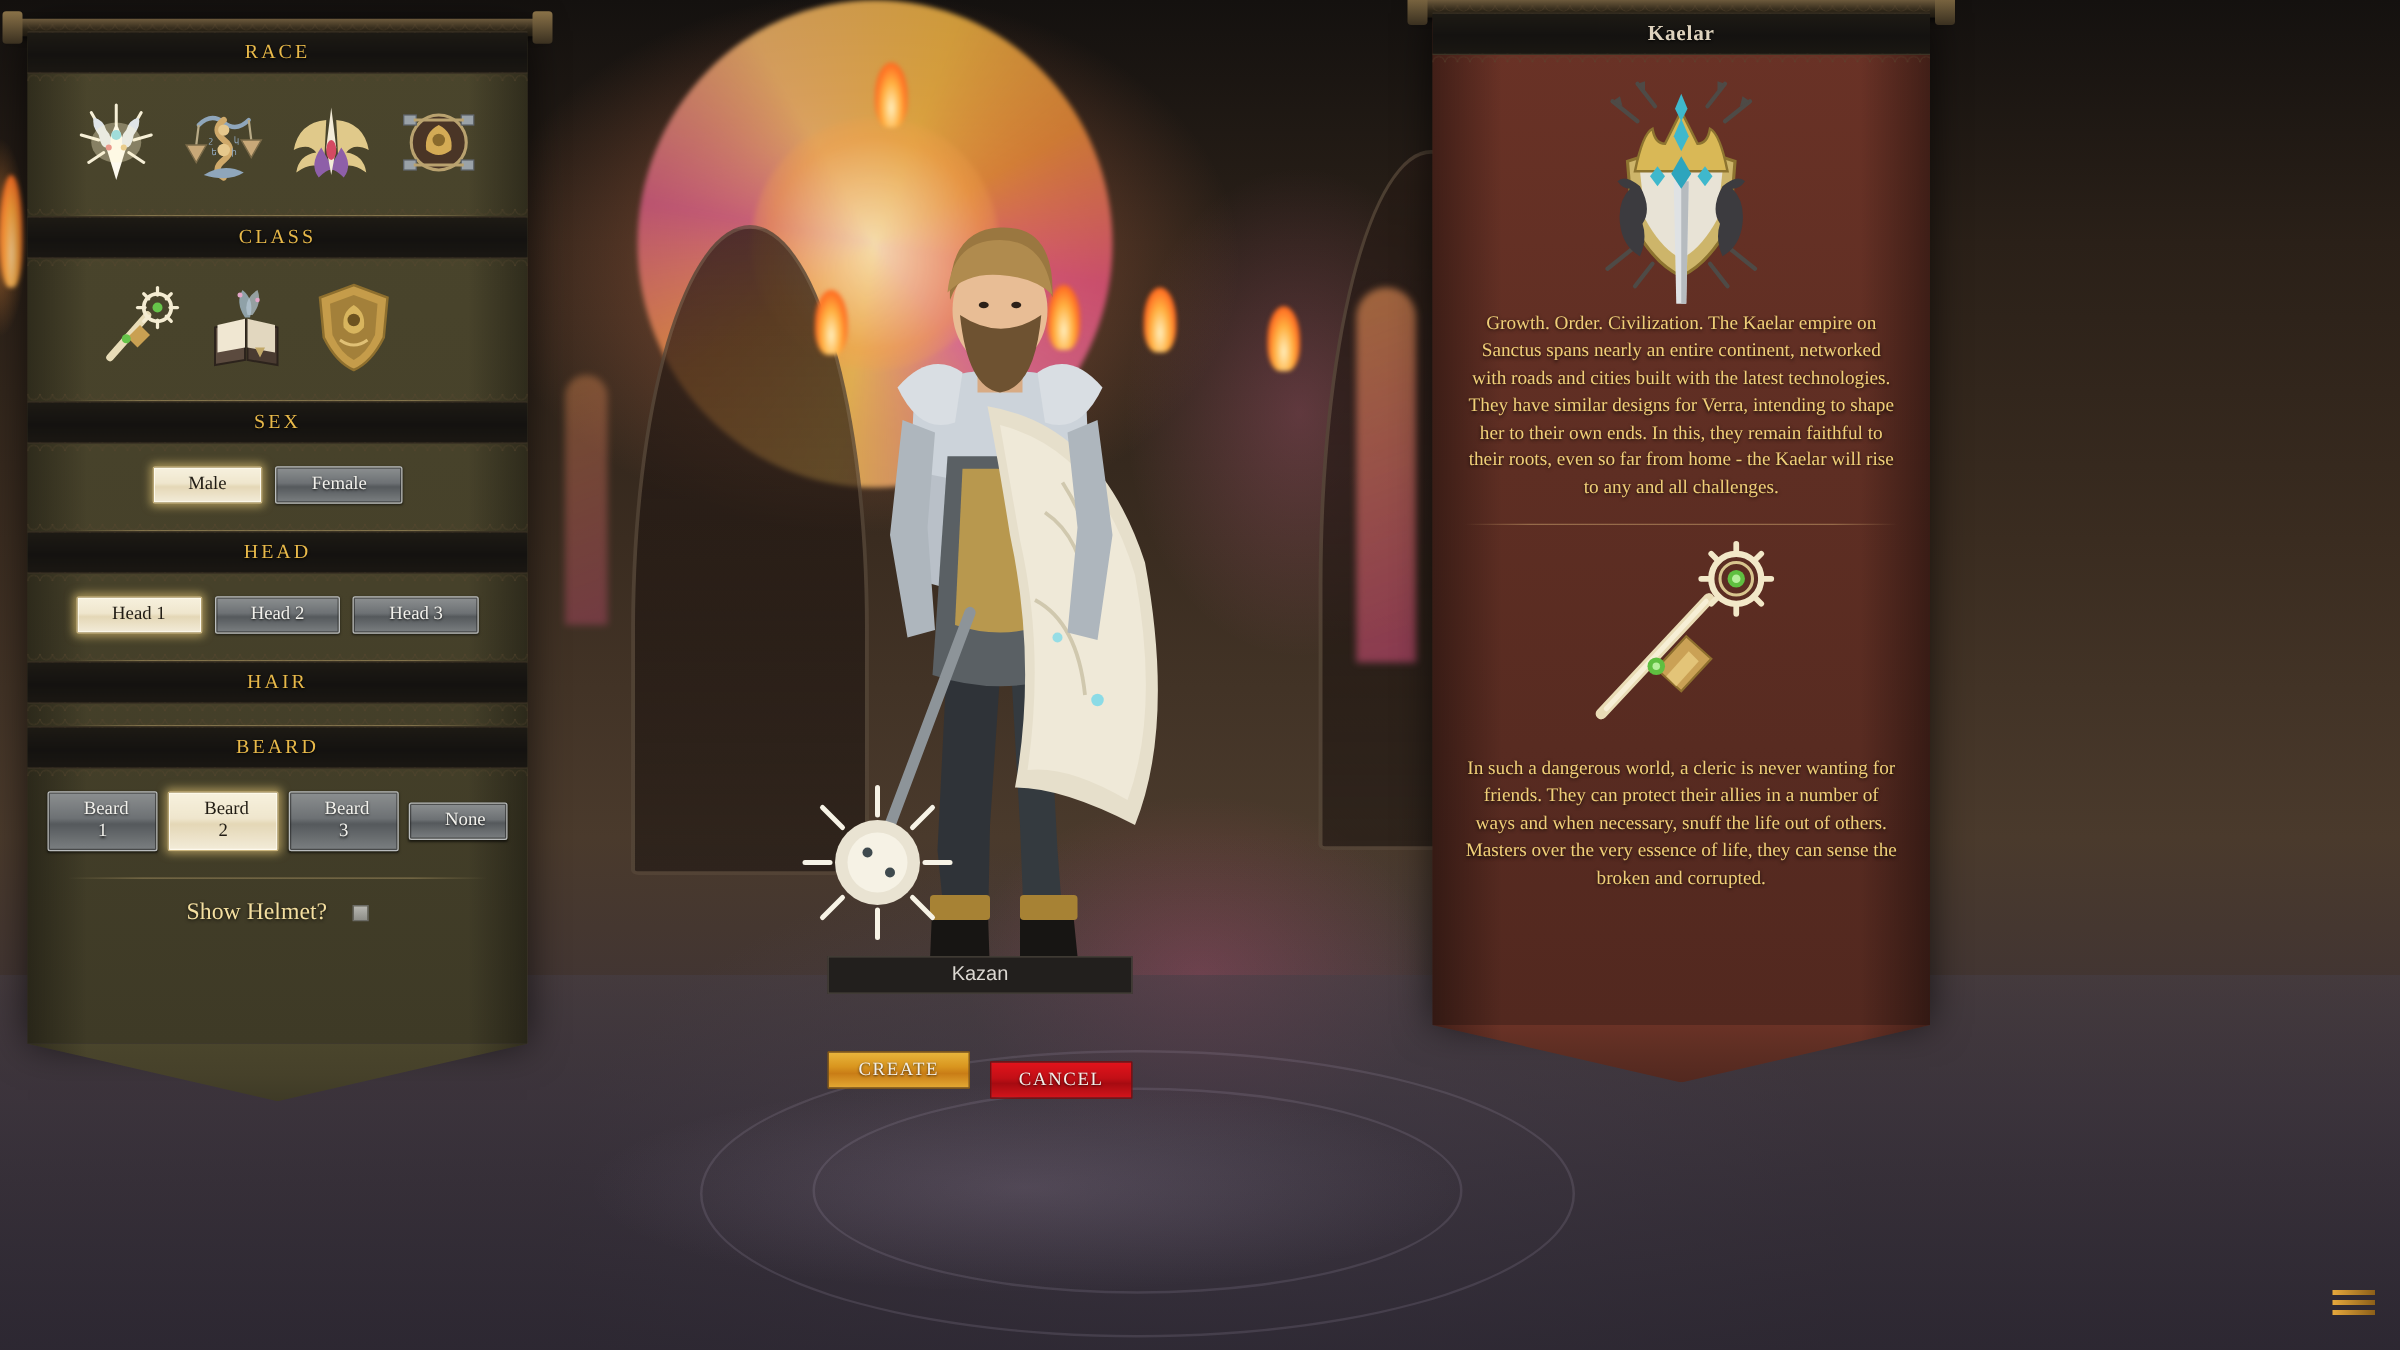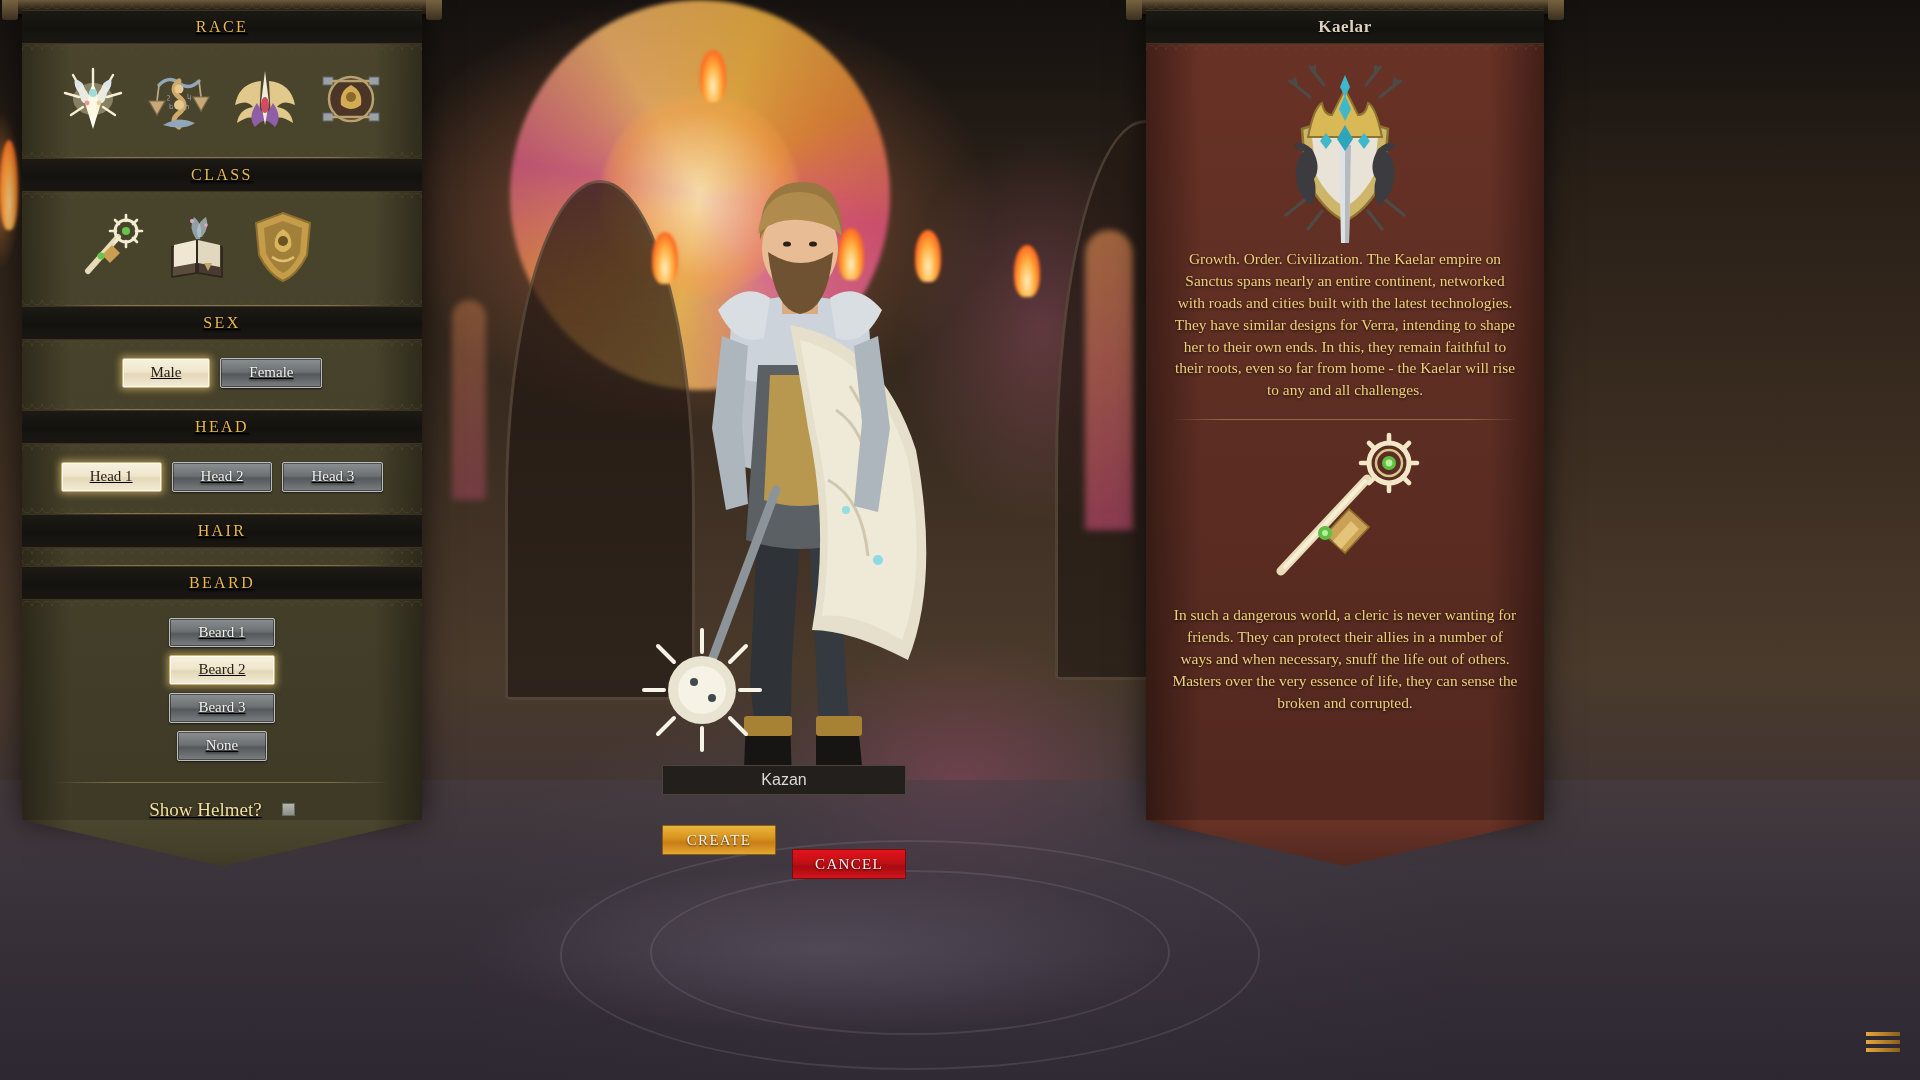--- a/index.html
+++ b/index.html
@@ -111,21 +111,21 @@
     background: inherit;
     clip-path: polygon(0 0, 100% 0, 50% 100%);
   }
   .rail-cap {
     position:absolute; width: 16px; height: 26px; top: -16px;
     background: linear-gradient(to bottom, #8a7248, #3a3020);
     border-radius: 3px;
   }
 
   
-  #left-banner { left: 22px; top: 10px; width: 400px; height: 810px; text-decoration: underline; }
+  #left-banner { left: 22px; top: 25px; width: 400px; height: 810px; }
   #left-banner .rail-cap.l { left: -20px; }
   #left-banner .rail-cap.r { right: -20px; }
 
   
   #right-banner {
     left: 1146px; top: 10px; width: 398px; height: 810px;
     background:
       linear-gradient(to right, rgba(0,0,0,0.38), rgba(0,0,0,0) 14%, rgba(0,0,0,0) 86%, rgba(0,0,0,0.38)),
       linear-gradient(to bottom, #6a3226 0%, #5e2e23 45%, #52281f 100%);
   }
@@ -245,20 +245,21 @@
     display:flex; align-items:center; justify-content:center;
     font-size: 15px; letter-spacing: 1.3px;
     color: #f3f0ea;
     cursor: pointer;
     text-shadow: 0 1px 2px rgba(0,0,0,0.75);
     border-radius: 1px;
   }
   .btn-create {
     background: linear-gradient(to bottom, #e8b53c 0%, #d9961f 40%, #c97d16 60%, #e3a833 100%);
     border: 1px solid #8c5d12;
+    margin-top: 16px;
   }
   .btn-cancel {
     background: linear-gradient(to bottom, #e2131b 0%, #c20f16 45%, #a60b11 60%, #d3141b 100%);
     border: 1px solid #7d0a0d;
     margin-top: 24px;
   }
 
   
   .corner-bars { position:absolute; right: 20px; bottom: 24px; width: 34px; }
   .corner-bars i { display:block; height:4px; margin-bottom:4px; background: linear-gradient(to right,#e6a83c,#8c5f18); }
@@ -515,21 +516,21 @@
     <div class="sec-body">
       <div class="rule"></div>
     </div>
 
     <div class="sec-head">
       <div class="scallop top"></div>
       <span class="lbl">BEARD</span>
       <div class="scallop bot"></div>
     </div>
     <div class="sec-body">
-      <div class="opt-row" style="gap:8px;flex-direction:column;">
+      <div class="opt-row" style="gap:8px;">
         <div class="opt">Beard 1</div>
         <div class="opt selected">Beard 2</div>
         <div class="opt">Beard 3</div>
         <div class="opt">None</div>
       </div>
       <div class="rule"></div>
     </div>
 
     <div class="helmet-row">
       <span class="lbl">Show Helmet?</span>

